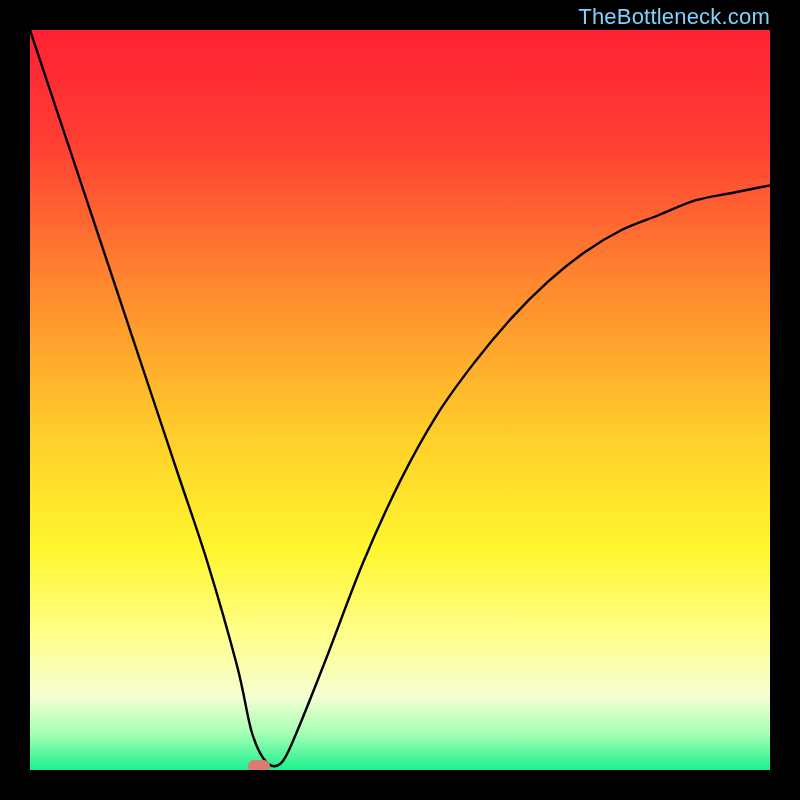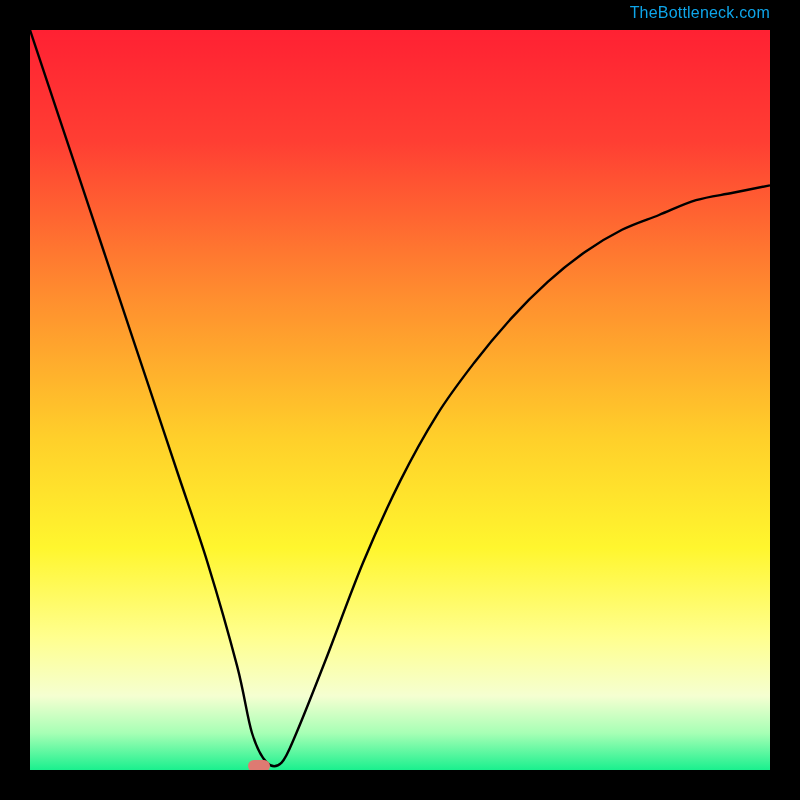--- a/index.html
+++ b/index.html
@@ -20,22 +20,22 @@
     overflow: hidden;
   }
   .gradient {
     position: absolute;
     inset: 0;
   }
   .watermark {
     position: absolute;
     top: 4px;
     right: 30px;
-    color: #0ea5e9;
-    font-size: 16px;
+    color: #7dd3fc;
+    font-size: 22px;
     letter-spacing: 0.2px;
   }
   .marker {
     position: absolute;
     width: 22px;
     height: 12px;
     background: #de7a72;
     border-radius: 6px;
     transform: translate(-50%, -50%);
   }

